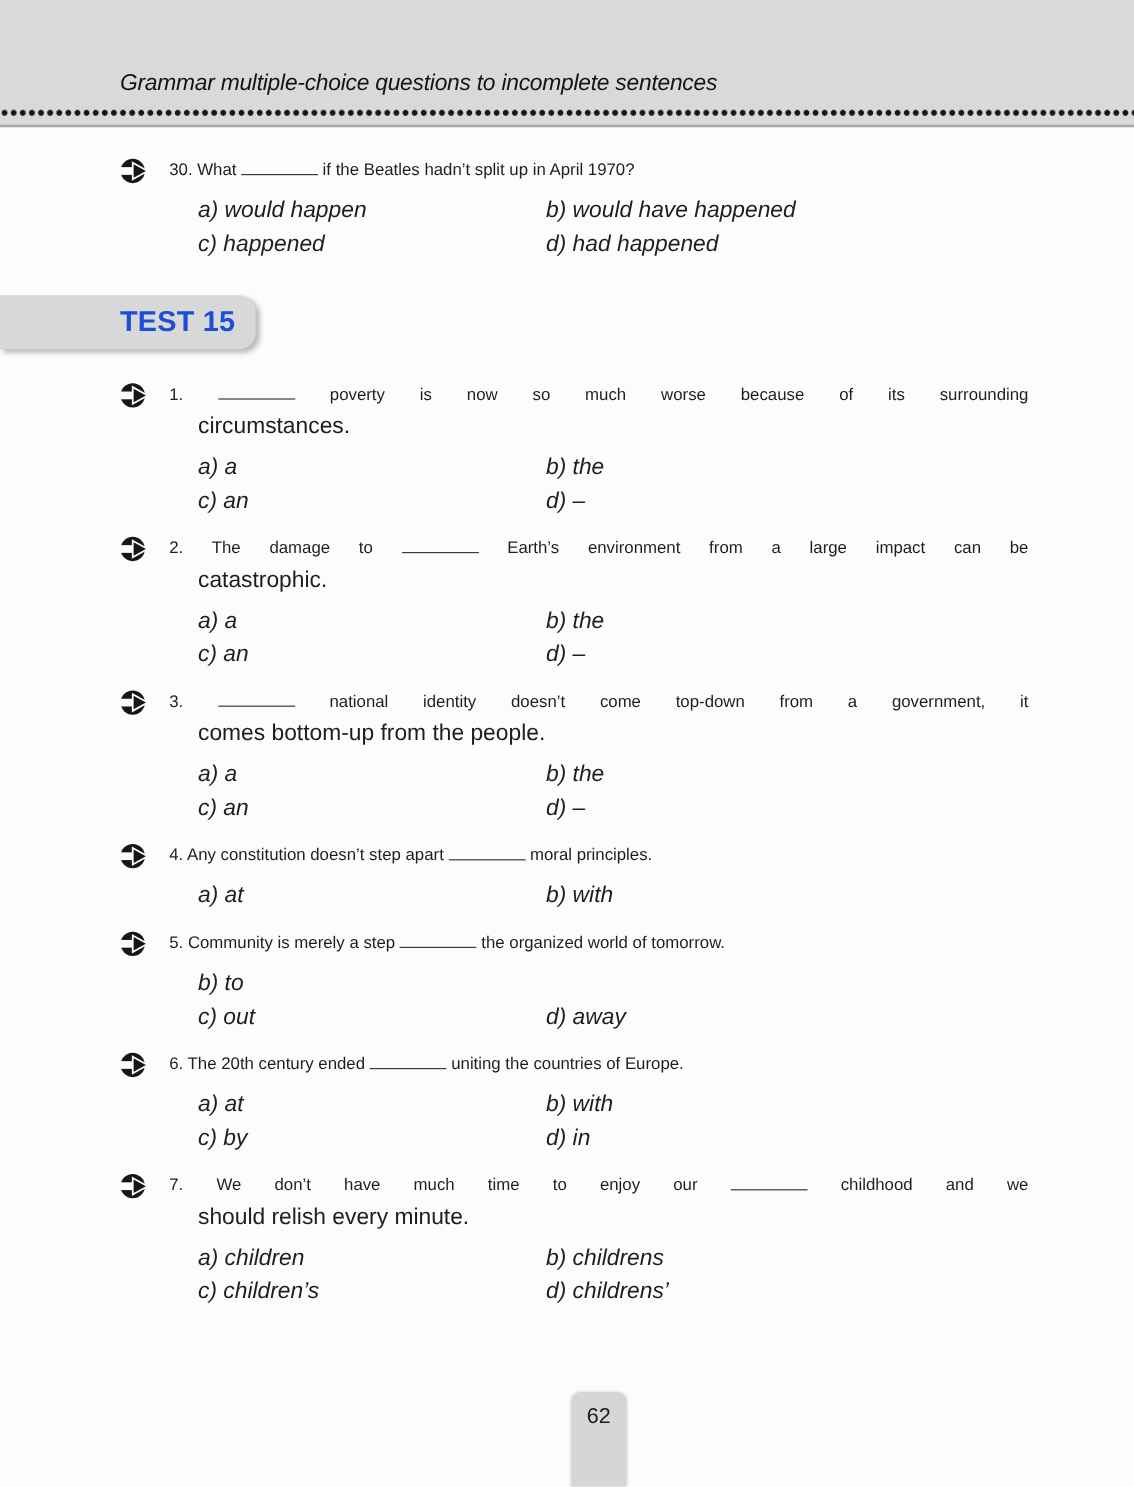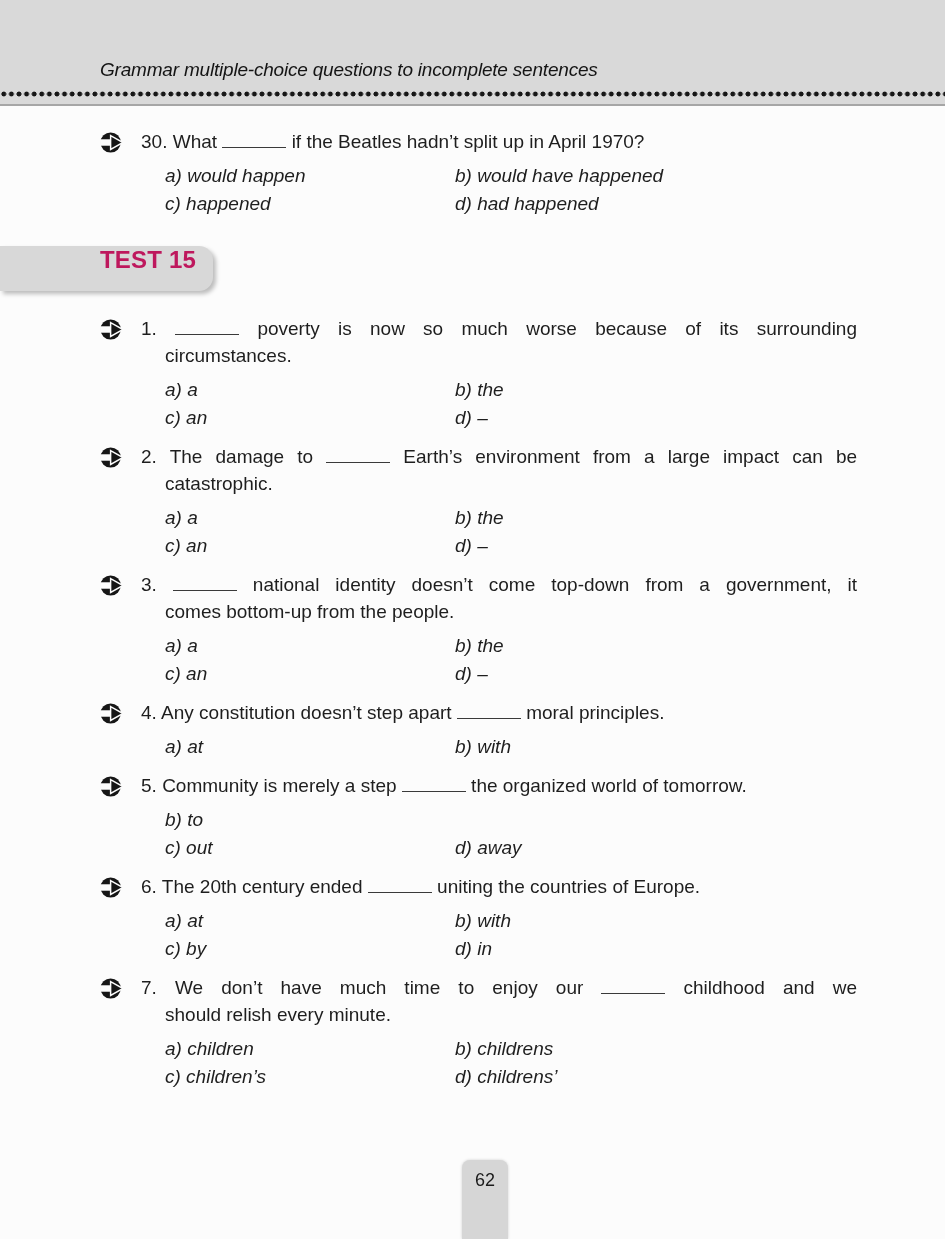--- a/index.html
+++ b/index.html
@@ -46,40 +46,40 @@
 
   
   .section-badge {
     margin:28px 0 24px 0;
     width:213px;
     height:45px;
     background:#d8d8d8;
     border-radius:0 14px 14px 0;
     box-shadow:3px 3px 4px rgba(0,0,0,0.25);
     display:flex;
-    align-items:flex-start;
+    align-items:center;
     padding-left:100px;
     font-size:24px;
     font-weight:bold;
     letter-spacing:0.2px;
-    color:#be185d;
+    color:#1d4ed8;
   }
 
   
   .question {
     display:flex;
     margin:0 0 11px 100px;
     width:757px;
   }
   .question.first { margin-top:22px; }
   .q-icon { flex:0 0 41px; padding-top:3px; }
   .q-icon svg { display:block; }
   .q-body { flex:1; min-width:0; }
   .q-line1 {
-    font-size:19px;
+    font-size:14px;
     line-height:27px;
   }
   .q-line1.stretch {
     text-align:justify;
     text-align-last:justify;
   }
   .q-line2 {
     font-size:19px;
     line-height:27px;
     padding-left:24px;
@@ -95,21 +95,21 @@
     margin:7px 0 0 24px;
     font-size:19px;
     line-height:28px;
   }
   .opt-row { display:flex;font-style:italic; }
   .opt-left { width:290px; }
 
   
   .page-tab {
     position:absolute;
-    left:462px;
+    left:476px;
     top:1160px;
     width:46px;
     height:79px;
     background:#d6d6d6;
     border-radius:8px 8px 0 0;
     box-shadow:0 0 3px rgba(0,0,0,0.18);
     text-align:center;
     padding-top:10px;
     font-size:18px;
     color:#1a1a1a;

